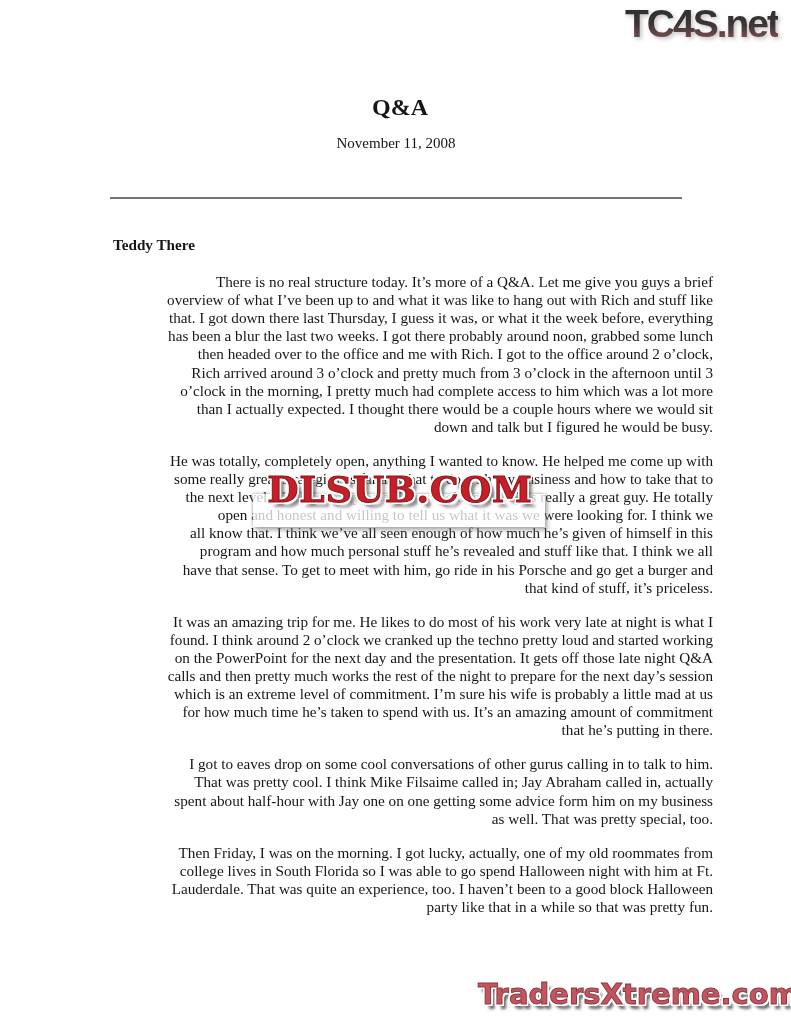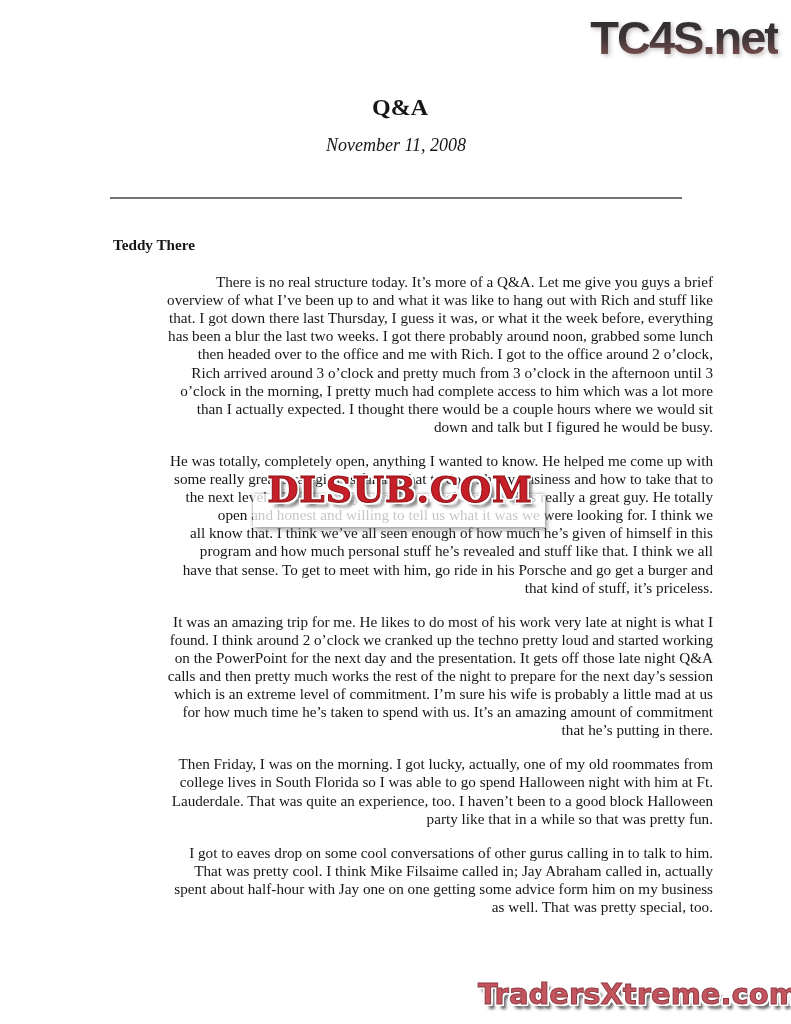--- a/index.html
+++ b/index.html
@@ -10,25 +10,25 @@
     height: 1024px;
     background: #ffffff;
     overflow: hidden;
     font-family: "Liberation Serif", serif;
     color: #161616;
   }
 
   
   .tc4s-logo {
     position: absolute;
-    top: 10px;
+    top: 2px;
     right: 13px;
     font-family: "Liberation Sans", sans-serif;
     font-weight: bold;
-    font-size: 47px;
+    font-size: 39px;
     letter-spacing: -2px;
     background: linear-gradient(180deg, #2e2e30 10%, #3c3436 50%, #6e4a4a 78%, #9a7272 96%);
     -webkit-background-clip: text;
     background-clip: text;
     color: transparent;
     filter: drop-shadow(2px 2px 2px rgba(150,140,140,0.55));
   }
 
   
   .doc { position: absolute; left: 110px; top: 0; width: 572px; }
@@ -43,22 +43,21 @@
     font-size: 24px;
     font-weight: bold;
   }
 
   .doc-date {
     position: absolute;
     top: 135px;
     left: 0;
     width: 100%;
     text-align: center;
-    font-size: 18px;
-    font-style: italic;
+    font-size: 15px;
   }
 
   .rule {
     position: absolute;
     top: 197px;
     left: 0;
     width: 100%;
     margin: 0;
     border: none;
     border-top: 2px solid #747474;
@@ -168,28 +167,28 @@
 program and how much personal stuff he’s revealed and stuff like that. I think we all
 have that sense. To get to meet with him, go ride in his Porsche and go get a burger and
 that kind of stuff, it’s priceless.</p>
       <p>It was an amazing trip for me. He likes to do most of his work very late at night is what I
 found. I think around 2 o’clock we cranked up the techno pretty loud and started working
 on the PowerPoint for the next day and the presentation. It gets off those late night Q&amp;A
 calls and then pretty much works the rest of the night to prepare for the next day’s session
 which is an extreme level of commitment. I’m sure his wife is probably a little mad at us
 for how much time he’s taken to spend with us. It’s an amazing amount of commitment
 that he’s putting in there.</p>
+      <p>I got to eaves drop on some cool conversations of other gurus calling in to talk to him.
+That was pretty cool. I think Mike Filsaime called in; Jay Abraham called in, actually
+spent about half-hour with Jay one on one getting some advice form him on my business
+as well. That was pretty special, too.</p>
       <p>Then Friday, I was on the morning. I got lucky, actually, one of my old roommates from
 college lives in South Florida so I was able to go spend Halloween night with him at Ft.
 Lauderdale. That was quite an experience, too. I haven’t been to a good block Halloween
 party like that in a while so that was pretty fun.</p>
-      <p>I got to eaves drop on some cool conversations of other gurus calling in to talk to him.
-That was pretty cool. I think Mike Filsaime called in; Jay Abraham called in, actually
-spent about half-hour with Jay one on one getting some advice form him on my business
-as well. That was pretty special, too.</p>
     </div>
   </div>
 
   <div class="wm-band"></div>
 
   <div class="wm-center">DLSUB.COM</div>
 
   <div class="wm-bottom">TradersXtreme.com</div>
 
 </div>

